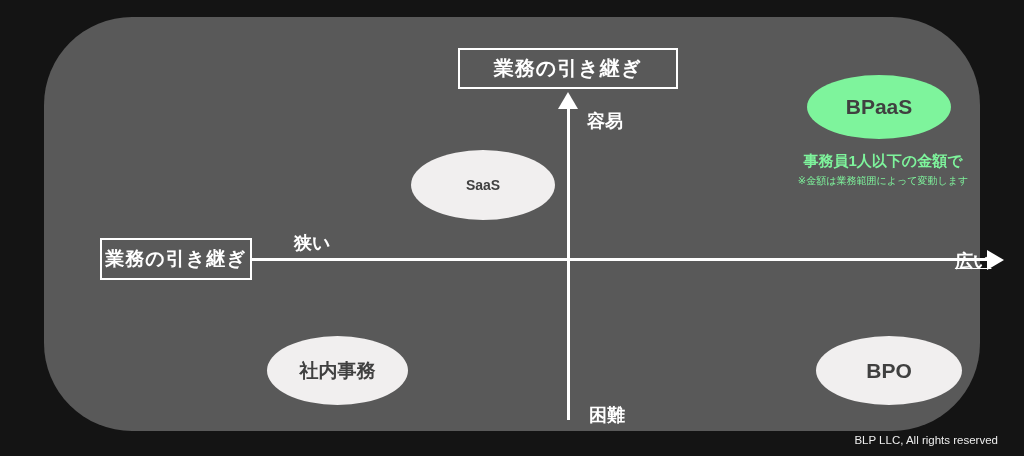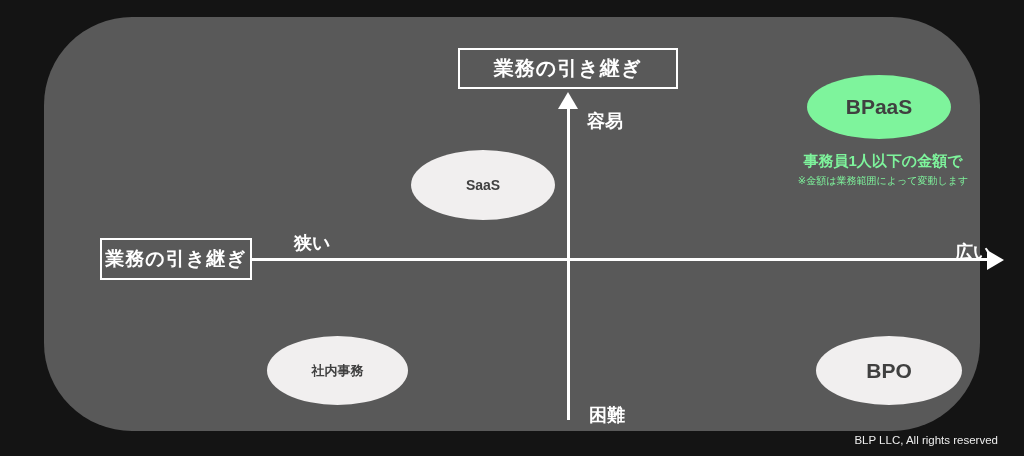--- a/index.html
+++ b/index.html
@@ -77,36 +77,36 @@
   .end-label {
     position: absolute;
     color: #ffffff;
     font-weight: bold;
     font-size: 18px;
     white-space: nowrap;
   }
   .lbl-easy   { left: 543px; top: 92px;  }
   .lbl-hard   { left: 545px; top: 386px; }
   .lbl-narrow { left: 214px; top: 214px; margin-left: 36px; }
-  .lbl-wide   { left: 911px; top: 223px; text-decoration: underline; }
+  .lbl-wide   { left: 911px; top: 232px; text-decoration: underline; }
   
   .ellipse {
     position: absolute;
     border-radius: 50%;
     display: flex;
     align-items: center;
     justify-content: center;
     color: #404040;
     font-weight: bold;
   }
   .ellipse-white { background: #f1efef; }
   .ellipse-green { background: #7ef49c; }
   .el-saas     { left: 367px; top: 133px; width: 144px; height: 70px; font-size: 14px; }
   .el-bpaas    { left: 763px; top: 58px;  width: 144px; height: 64px; font-size: 21px; }
-  .el-internal { left: 223px; top: 319px; width: 141px; height: 69px; font-size: 13px; text-align: right; }
+  .el-internal { left: 223px; top: 319px; width: 141px; height: 69px; font-size: 19px; text-align: right; }
   .el-bpo      { left: 772px; top: 319px; width: 146px; height: 69px; font-size: 21px; }
   
   .annotation {
     position: absolute;
     left: 728px; top: 132px;
     width: 222px;
     text-align: center;
     color: #7ef49c;
   }
   .annotation .big {

